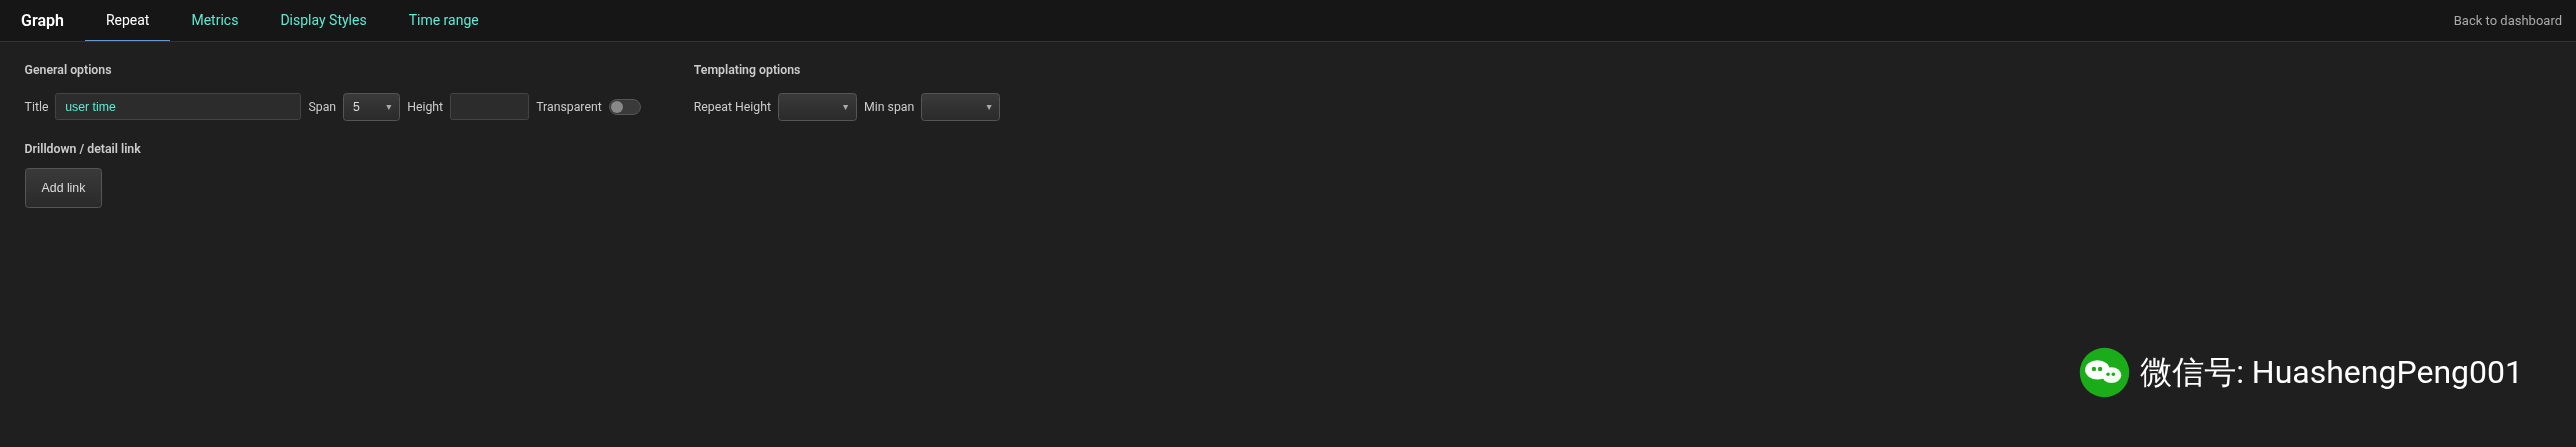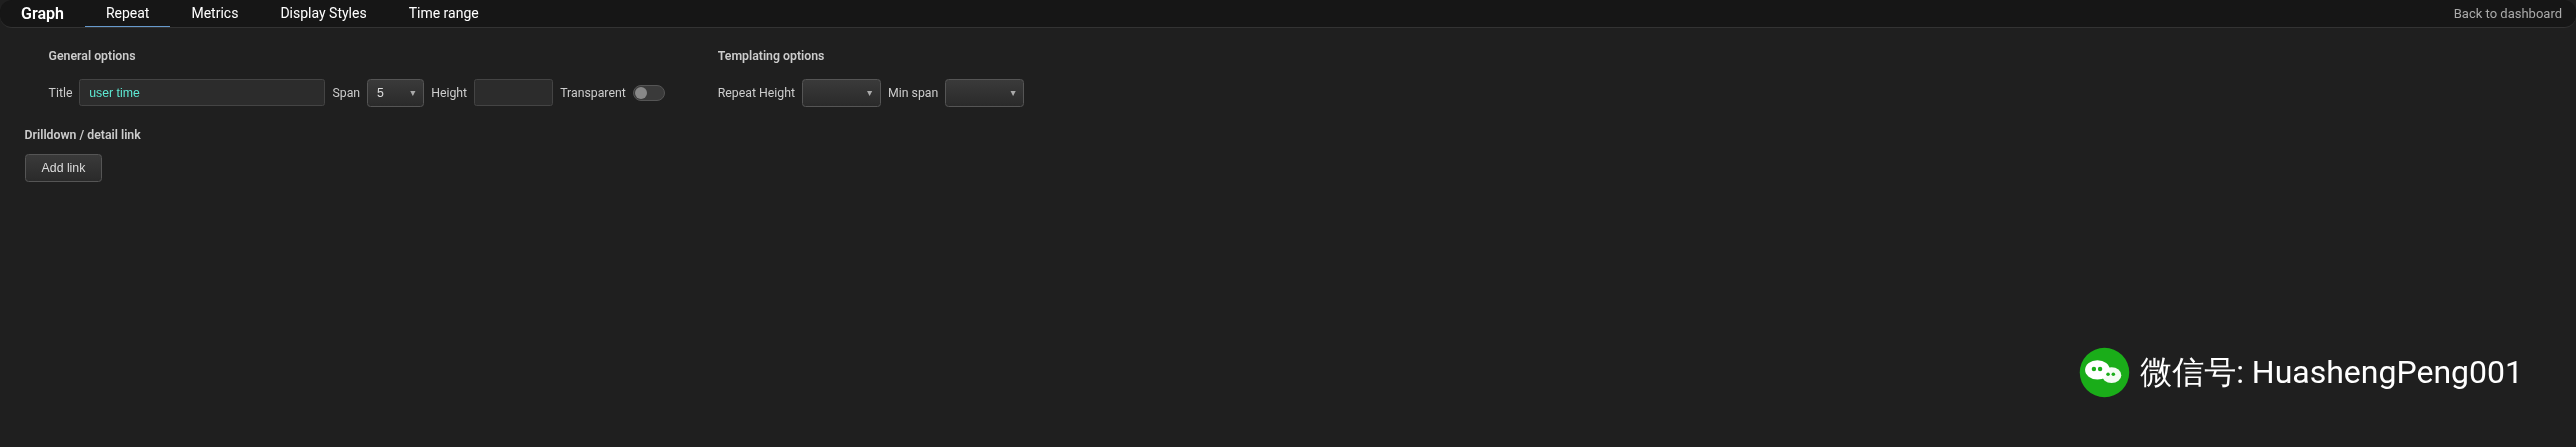--- a/index.html
+++ b/index.html
@@ -17,39 +17,38 @@
       min-height: 447px;
       overflow-x: hidden;
     }
 
     .top-bar {
       display: flex;
       align-items: center;
       justify-content: space-between;
       background-color: #161616;
       border-bottom: 0.9px solid #333;
-      height: 28px;
+      height: 42px;
       padding: 0 14px;
-      border-radius: 12px;
     }
 
     .tabs {
       display: flex;
       align-items: center;
       height: 100%;
       gap: 0;
     }
 
     .tab {
       display: flex;
       align-items: center;
       height: 100%;
       padding: 0 21px;
       cursor: pointer;
-      color: #ffffff;
+      color: #5eead4;
       font-size: 14px;
       border-bottom: 1.8px solid transparent;
       white-space: nowrap;
     }
 
     .tab:first-child {
       font-size: 16px;
       font-weight: 600;
       color: #fff;
       padding-left: 7px;
@@ -68,21 +67,20 @@
     }
 
     .content {
       padding: 21px 24.6px;
     }
 
     .options-row {
       display: flex;
       align-items: flex-start;
       gap: 53px;
-      margin-left: 24px;
     }
 
     .options-section {
       display: flex;
       flex-direction: column;
       gap: 12.3px;
     }
 
     .section-title {
       font-size: 12.3px;
@@ -211,21 +209,21 @@
     }
 
     .add-link-btn {
       background: linear-gradient(to bottom, #3a3a3a, #2a2a2a);
       border: 0.9px solid #555;
       border-radius: 3.5px;
       color: #ddd;
       font-size: 12.3px;
       padding: 5.3px 16px;
       cursor: pointer;
-      height: 28px;
+      height: 40px;
       display: flex;
       align-items: center;
     }
 
     .watermark {
       position: absolute;
       right: 53px;
       bottom: 48px;
       display: flex;
       align-items: center;

